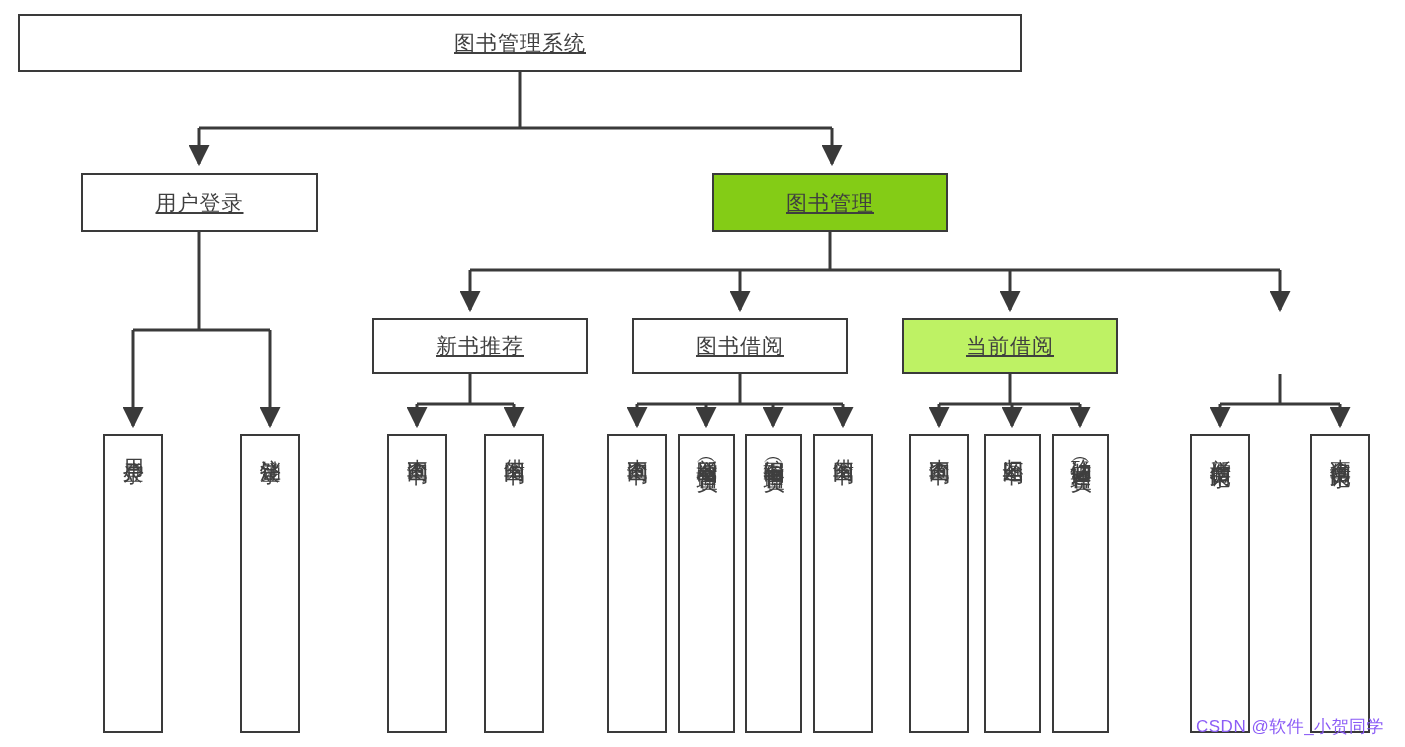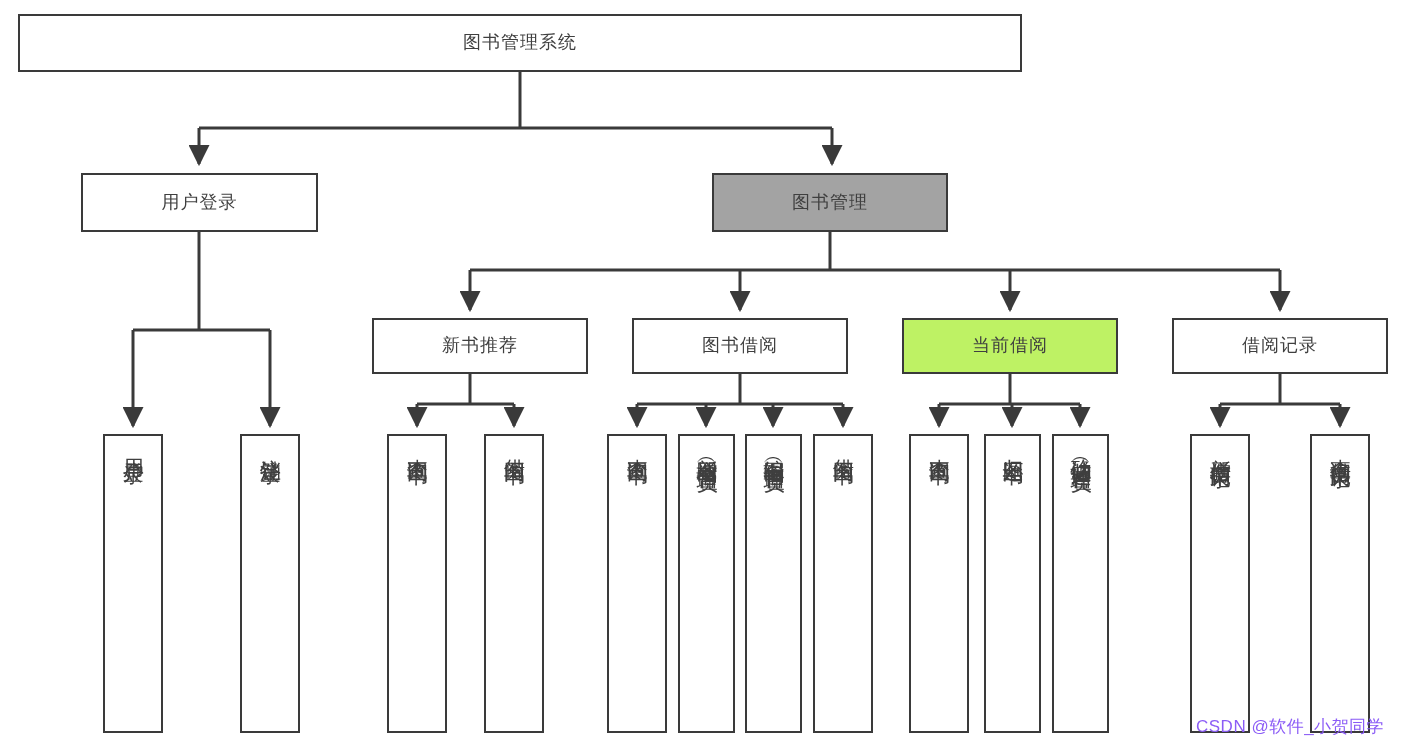--- a/index.html
+++ b/index.html
@@ -29,23 +29,24 @@
     position: absolute;
     box-sizing: border-box;
     background: #ffffff;
     border: 2px solid #3a3a3a;
     display: flex;
     align-items: center;
     justify-content: center;
     color: #3f3f3f;
   }
   .node.horizontal {
-    font-size: 18px;
+    font-size: 21px;
     letter-spacing: 1px;
     line-height: 1.2;
+    text-decoration: underline;
   }
   .node.vertical {
     align-items: flex-start;
     justify-content: center;
     padding-top: 6px;
   }
   .vlabel {
     writing-mode: vertical-rl;
     text-orientation: upright;
     font-size: 21px;
@@ -125,26 +126,25 @@
       <path d="M 1280 374 L 1280 404"></path>
       <path d="M 1220 404 L 1340 404"></path>
       <path d="M 1220 404 L 1220 426" marker-end="url(#arrow)"></path>
       <path d="M 1340 404 L 1340 426" marker-end="url(#arrow)"></path>
     </g>
   </svg>
 
   <div class="node horizontal" style="left: 18px; top: 14px; width: 1004px; height: 58px; background: rgb(255, 255, 255); border-color: rgb(58, 58, 58); color: rgb(63, 63, 63);">图书管理系统</div>
 
   <div class="node horizontal" style="left: 81px; top: 173px; width: 237px; height: 59px; background: rgb(255, 255, 255); border-color: rgb(58, 58, 58); color: rgb(63, 63, 63);">用户登录</div>
-  <div class="node horizontal" style="left: 712px; top: 173px; width: 236px; height: 59px; background: #a3a3a3; border-color: rgb(58, 58, 58); color: rgb(63, 63, 63);">图书管理</div>
+  <div class="node horizontal" style="left: 712px; top: 173px; width: 236px; height: 59px; background: #84cc16; border-color: rgb(58, 58, 58); color: rgb(63, 63, 63);">图书管理</div>
 
   <div class="node horizontal" style="left: 362px; top: 318px; width: 216px; height: 56px; background: rgb(255, 255, 255); border-color: rgb(58, 58, 58); color: rgb(63, 63, 63); margin-left: 10px;">新书推荐</div>
   <div class="node horizontal" style="left: 632px; top: 318px; width: 216px; height: 56px; background: rgb(255, 255, 255); border-color: rgb(58, 58, 58); color: rgb(63, 63, 63);">图书借阅</div>
   <div class="node horizontal" style="left: 902px; top: 318px; width: 216px; height: 56px; background: #bef264; border-color: rgb(58, 58, 58); color: rgb(63, 63, 63);">当前借阅</div>
-  <div class="node horizontal" style="left: 1172px; top: 318px; width: 216px; height: 56px; background: rgb(255, 255, 255); border-color: rgb(58, 58, 58); color: rgb(63, 63, 63);">借阅记录</div>
 
   <div class="node vertical" style="left: 103px; top: 434px; width: 60px; height: 299px; background: rgb(255, 255, 255); border-color: rgb(58, 58, 58); color: rgb(63, 63, 63);">
     <span class="vlabel">用户登录</span>
   </div>
   <div class="node vertical" style="left: 240px; top: 434px; width: 60px; height: 299px; background: rgb(255, 255, 255); border-color: rgb(58, 58, 58); color: rgb(63, 63, 63);">
     <span class="vlabel">注销登录</span>
   </div>
   <div class="node vertical" style="left: 387px; top: 434px; width: 60px; height: 299px; background: rgb(255, 255, 255); border-color: rgb(58, 58, 58); color: rgb(63, 63, 63);">
     <span class="vlabel">查询图书</span>
   </div>

